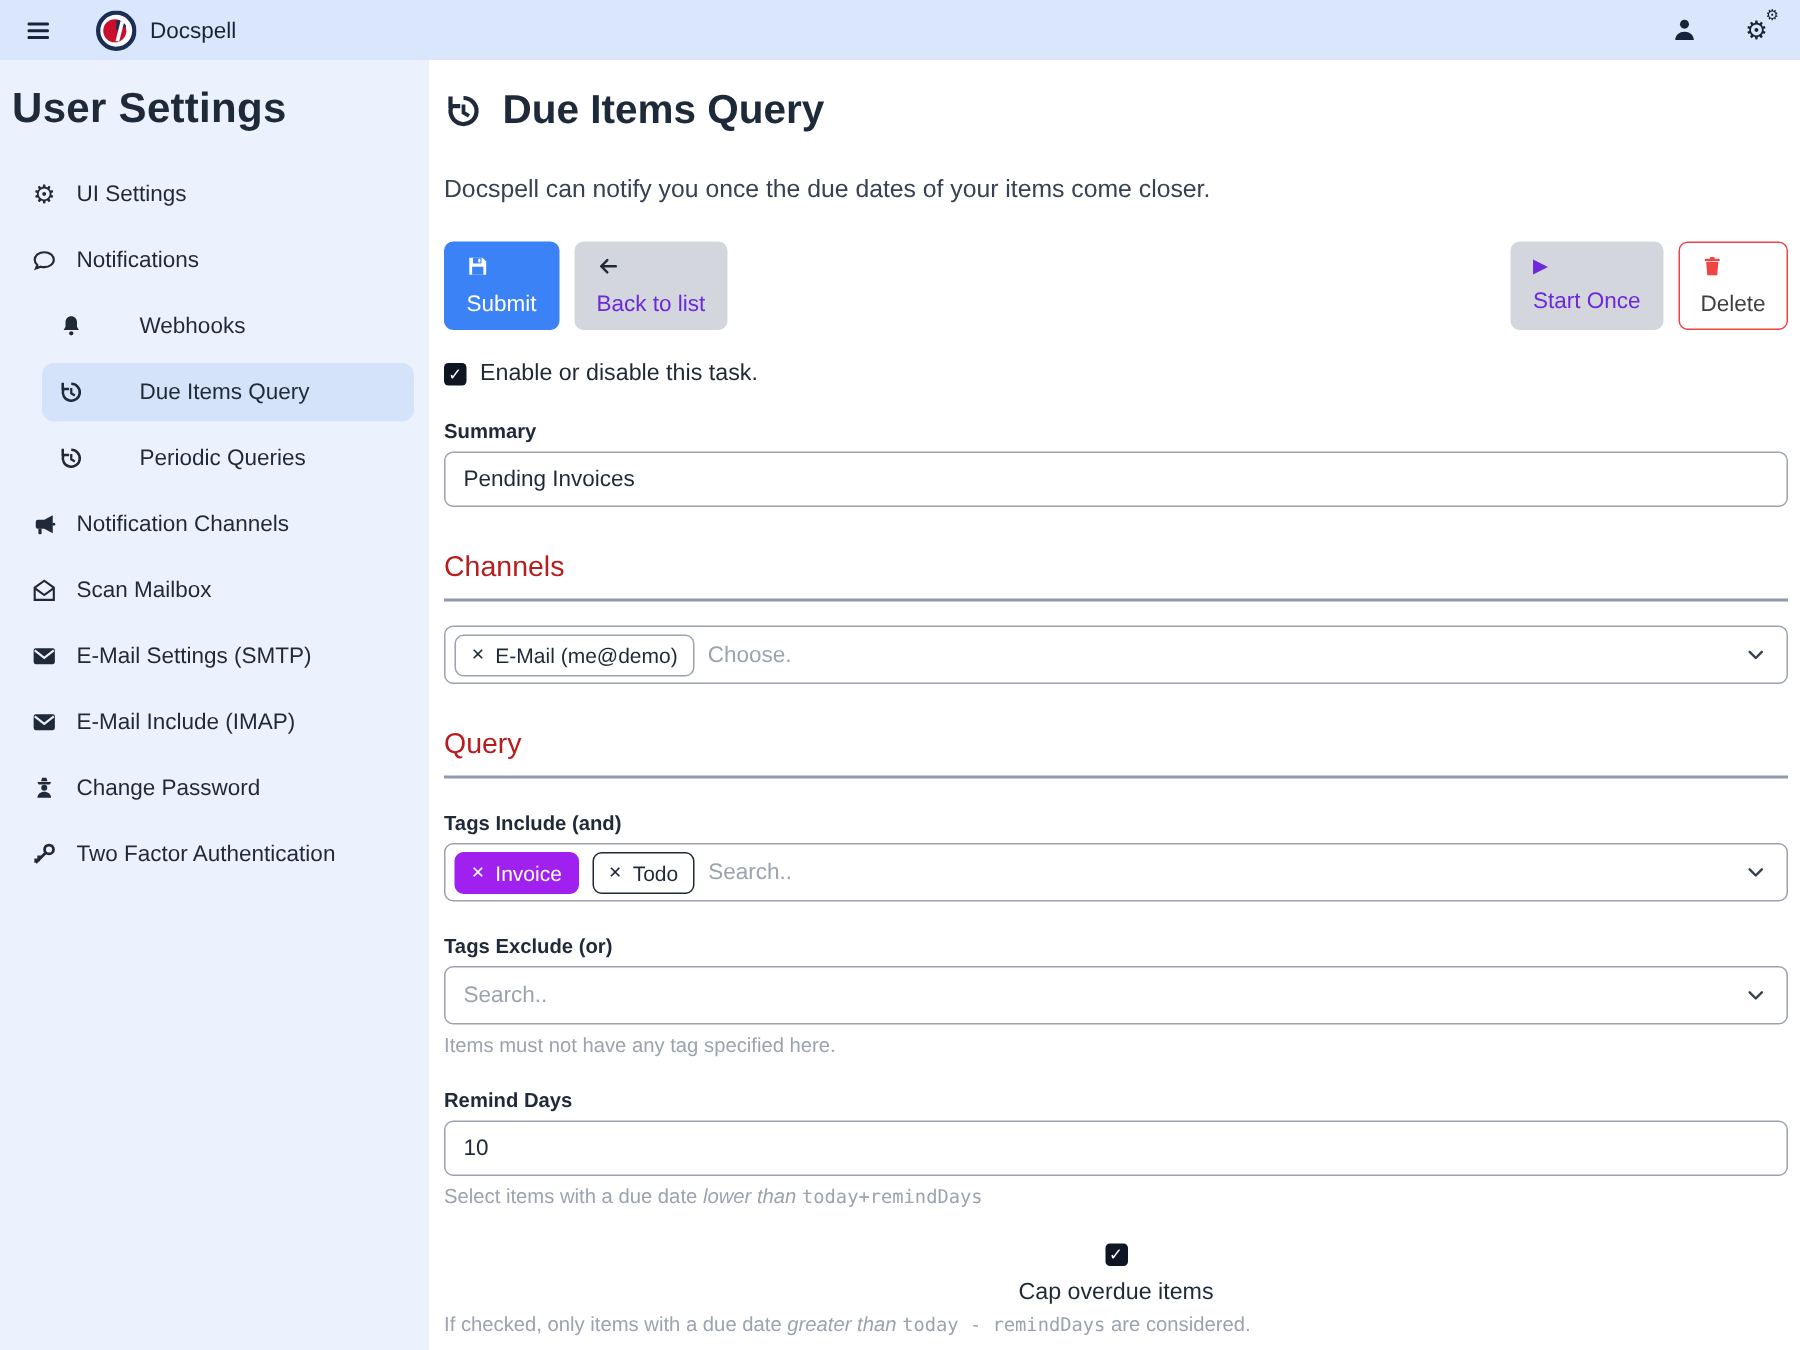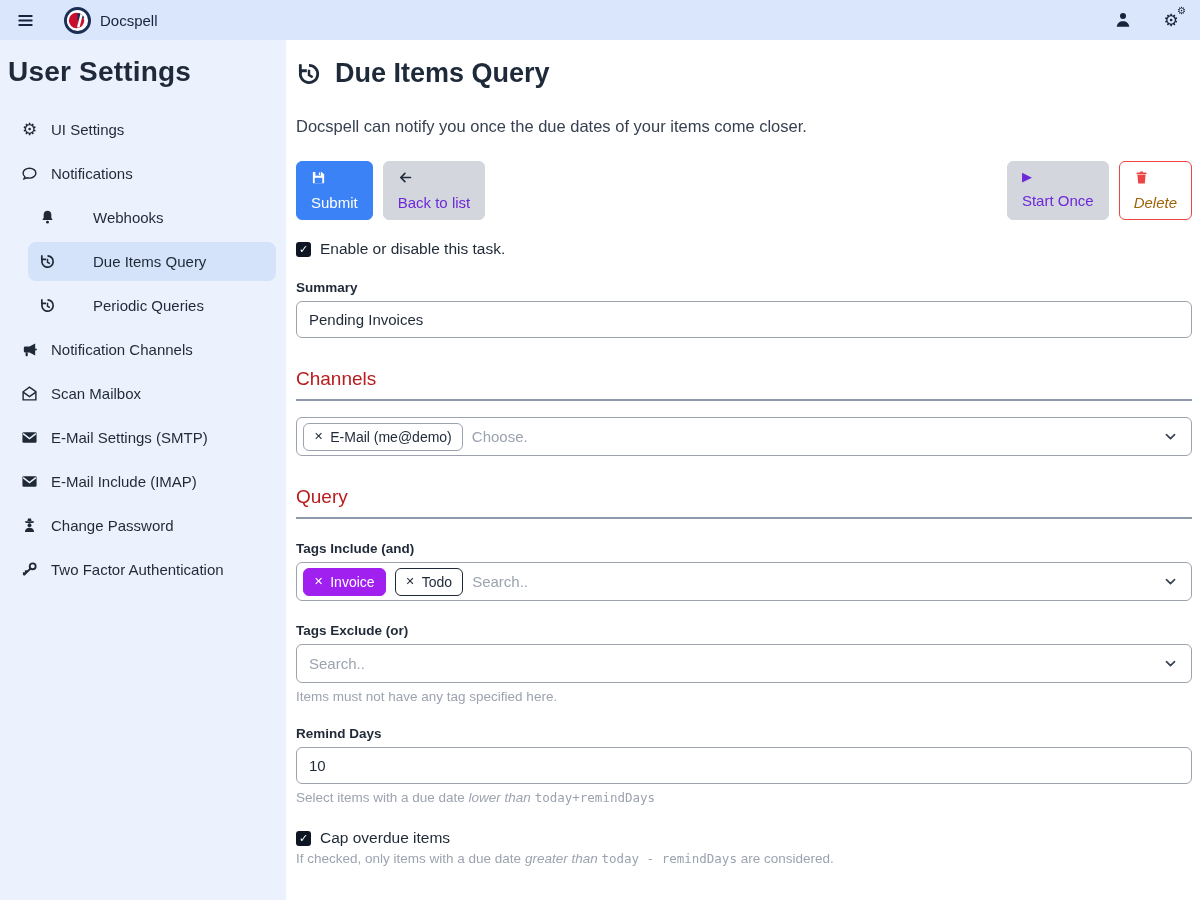--- a/index.html
+++ b/index.html
@@ -47,21 +47,21 @@
 
   .btn-row { display:flex; align-items:center; gap:10px; margin-top:25px; }
   .btn {
     display:inline-flex; align-items:flex-start; gap:9px;
     font-size:15px; padding:8px 14px; border-radius:6px; cursor:pointer;
     border:1px solid transparent; font-family:inherit;flex-direction:column;
   }
   .btn svg { width:15px; height:15px; }
   .btn-primary { background:#3b82f6; border-color:#3b82f6; color:#ffffff; }
   .btn-gray { background:#d3d7dd; border-color:#d3d7dd; color:#6d28d9; }
-  .btn-danger { background:#ffffff; border-color:#ef4444; color:#a16207;font-style:italic; }
+  .btn-danger { background:#ffffff; border-color:#ef4444; color:#404040; }
   .btn .play-glyph { font-size:13px; line-height:1; }
   .right-group { margin-left:auto; display:flex; gap:10px; }
 
   
   .check-row { display:flex; align-items:center; gap:9px; margin-top:20px; font-size:15.5px; color:#1f2937; }
   .cb {
     width:15px; height:15px; background:#0f1623; border-radius:3px;
     display:inline-flex; align-items:center; justify-content:center;
     color:#fff; font-size:11px; cursor:pointer; flex-shrink:0;
   }
@@ -346,21 +346,21 @@
     </div>
     <div class="helper">Items must not have any tag specified here.</div>
 
     <div class="field-label">Remind Days</div>
     <input class="text-input" type="text" value="10" style="">
     <div class="helper">
       <span>Select items with a due date </span><span class="it">lower than</span>
       <span class="mono">today+remindDays</span>
     </div>
 
-    <div class="check-row" style="margin-top:24px;">
+    <div class="check-row" style="margin-top:24px;flex-direction:column;">
       <span class="cb"></span>
       <span>Cap overdue items</span>
     </div>
     <div class="helper" style="margin-top:4px;">
       <span>If checked, only items with a due date </span><span class="it">greater than</span>
       <span class="mono">today - remindDays</span><span> are considered.</span>
     </div>
 
     
 

